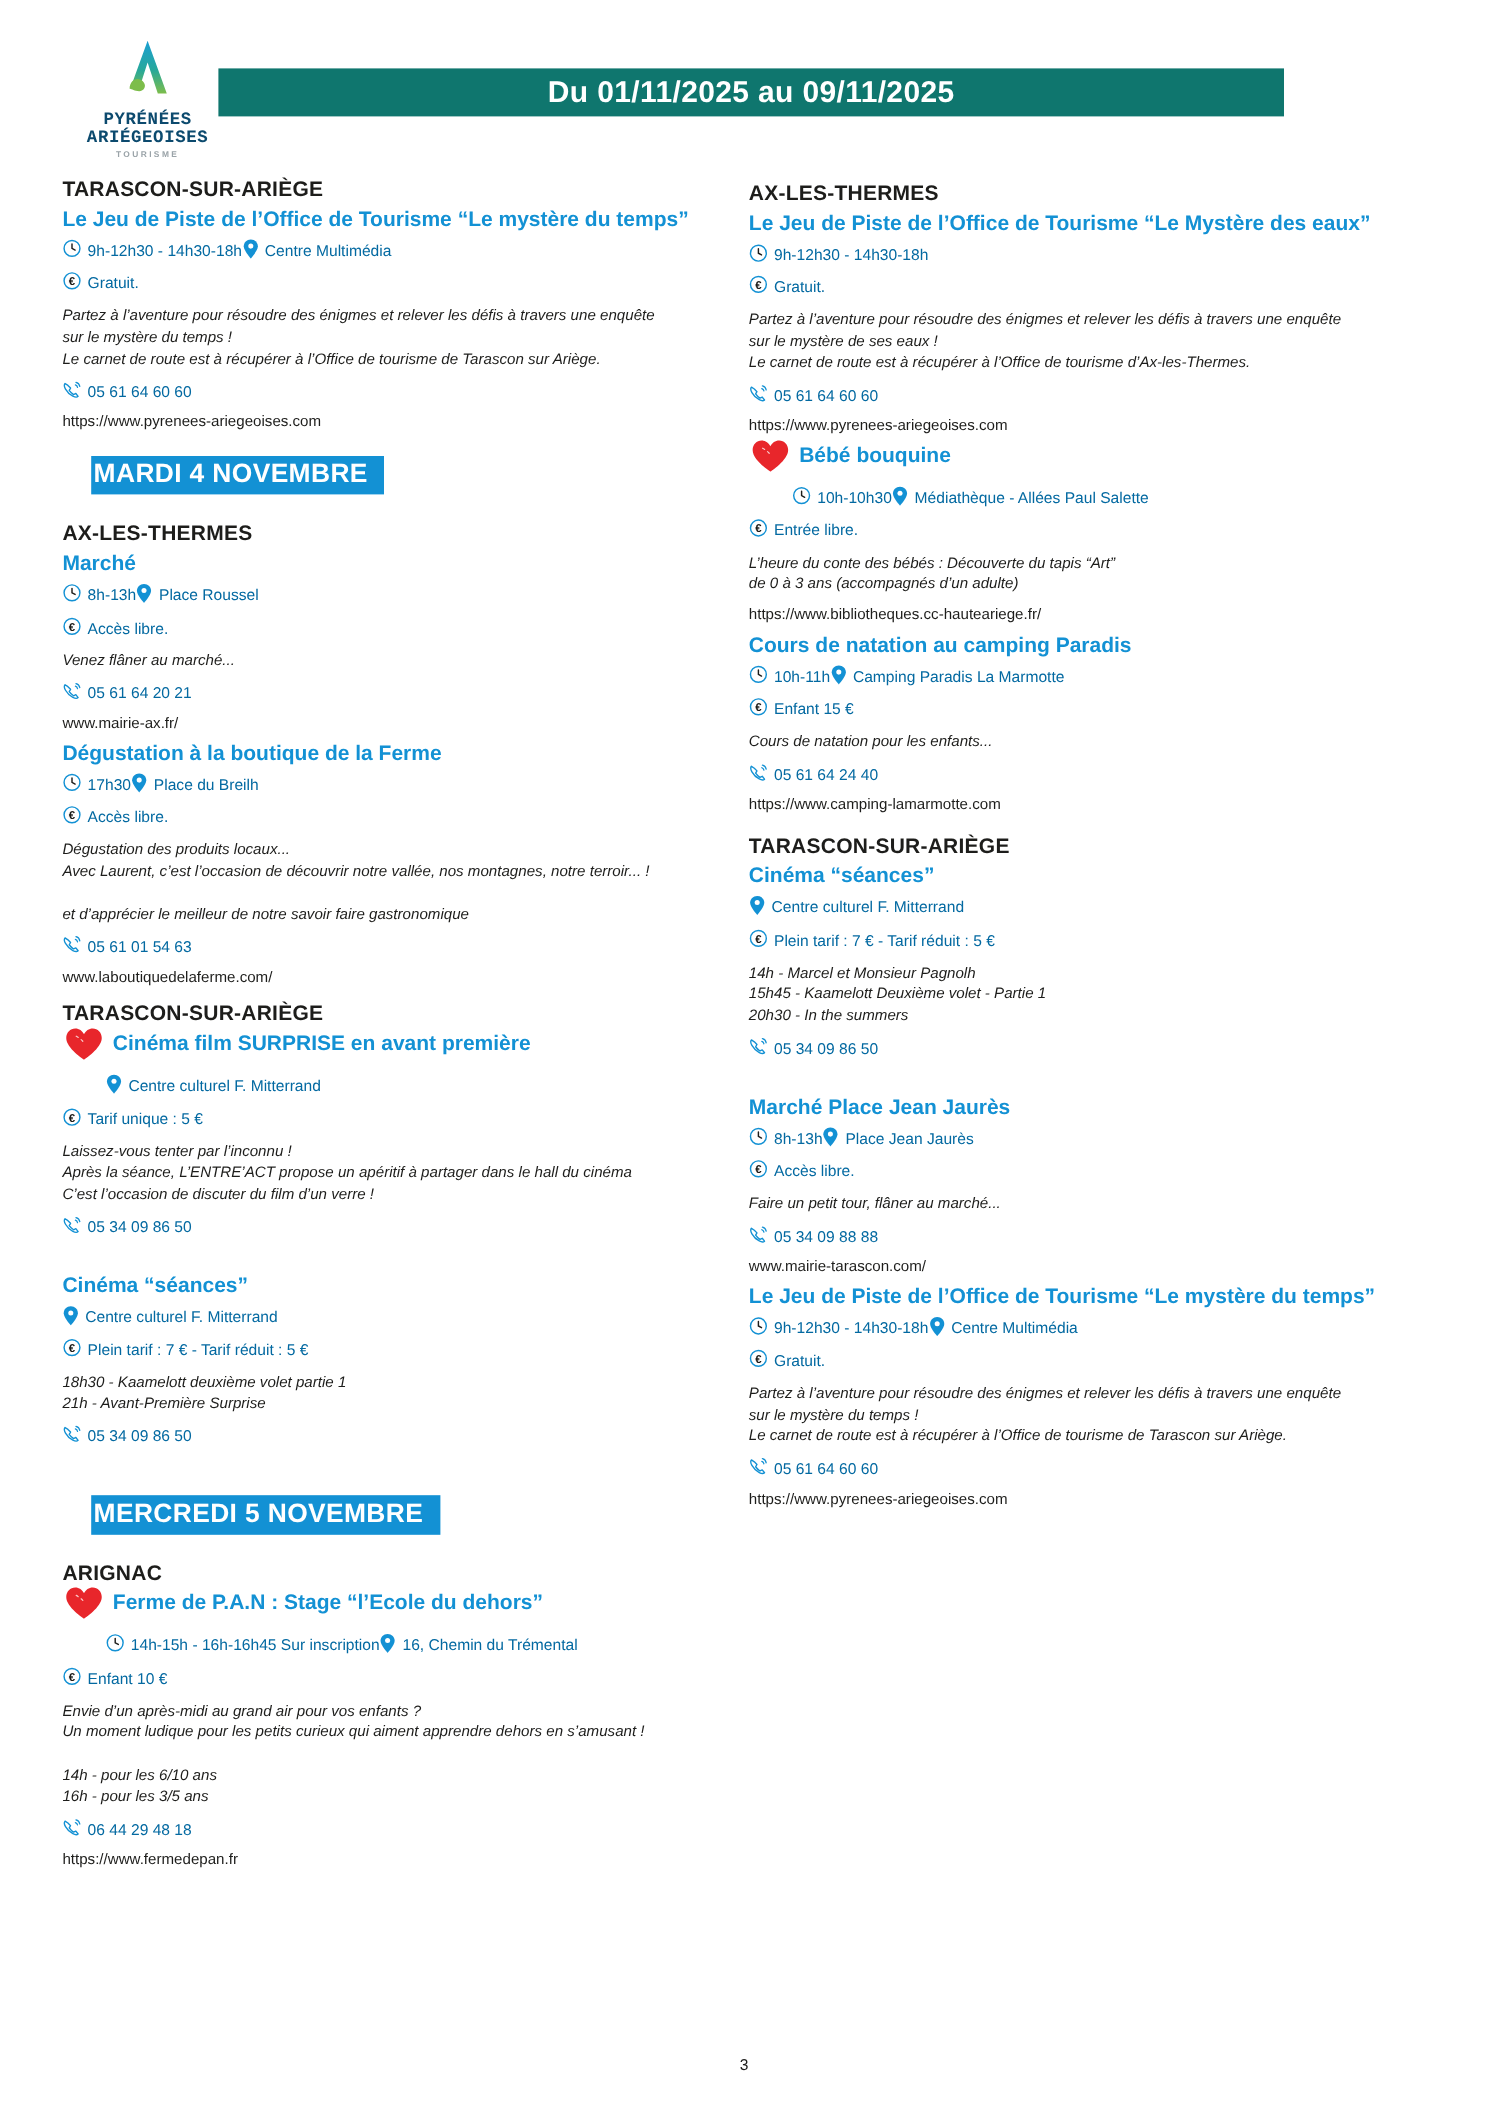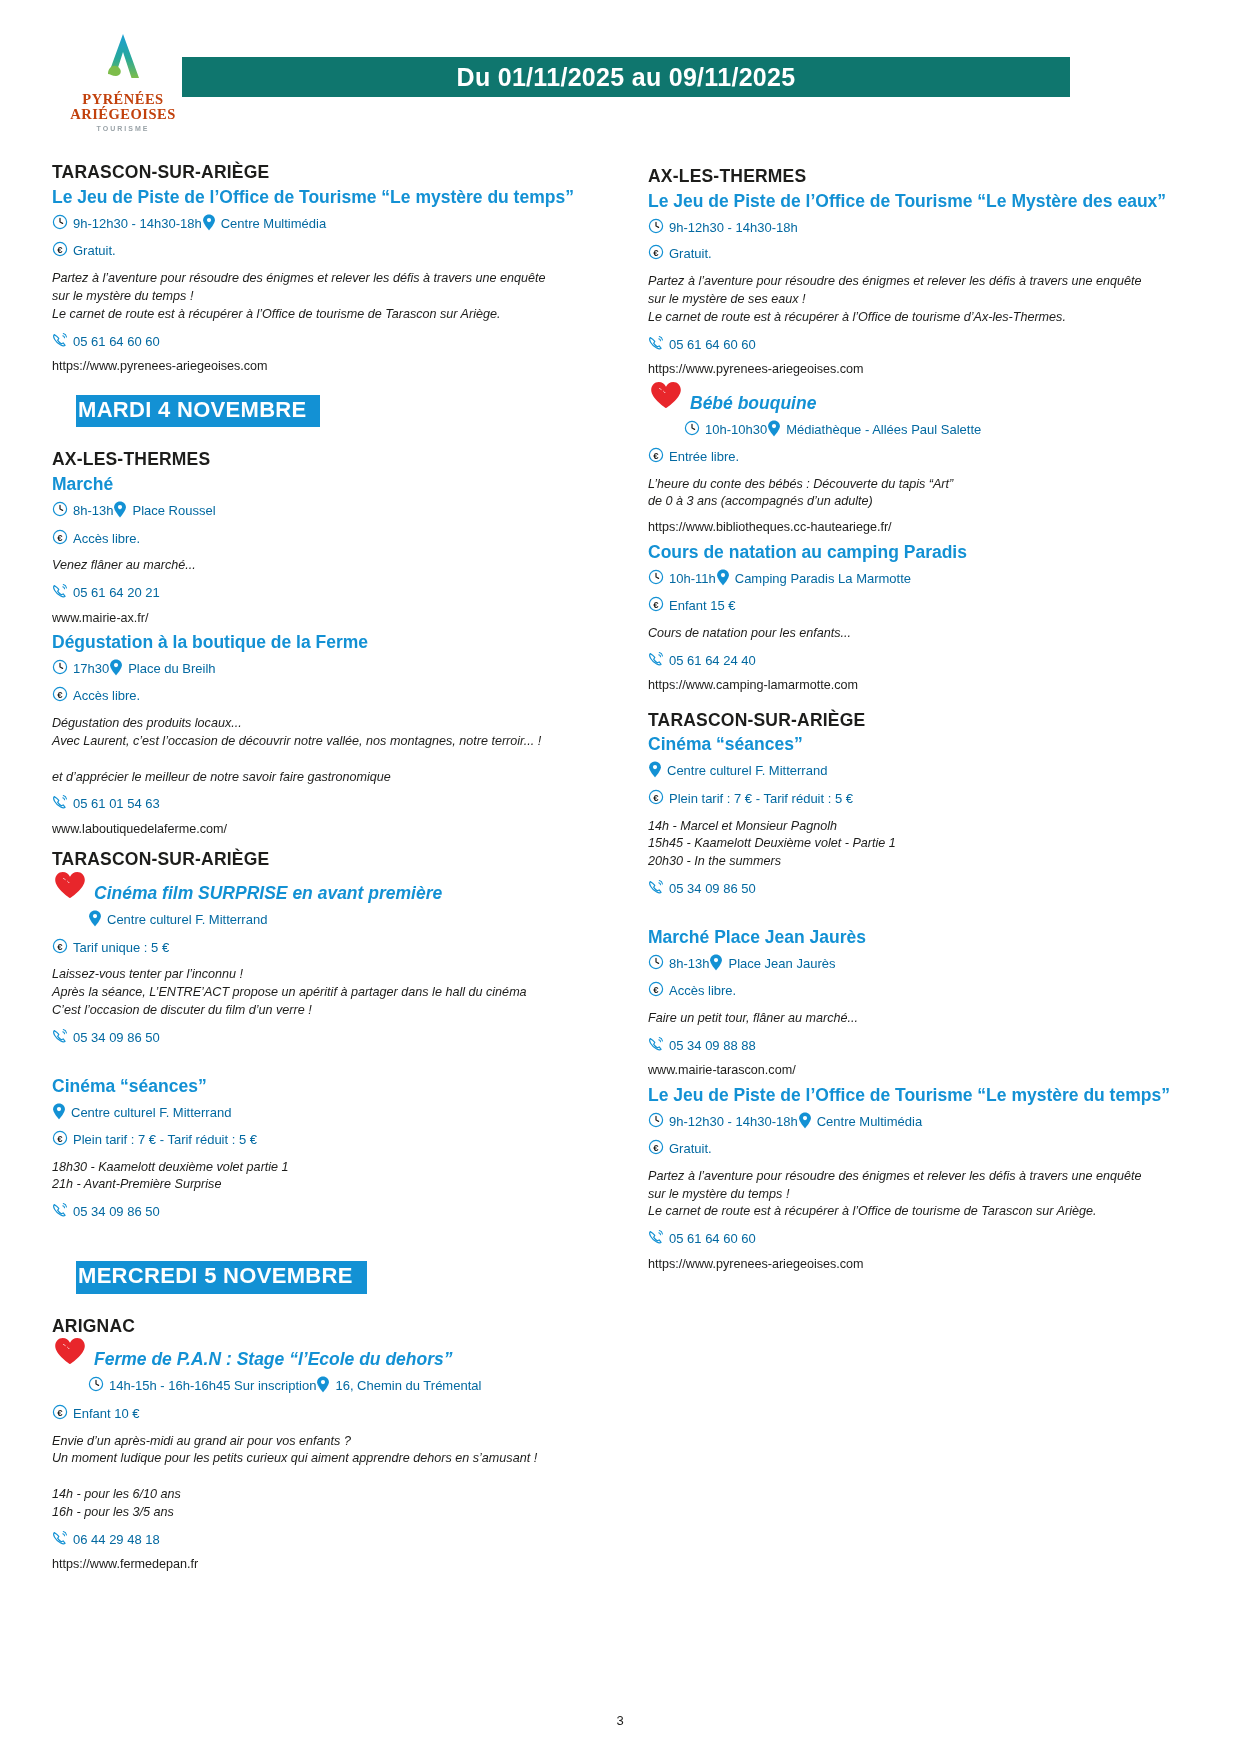--- a/index.html
+++ b/index.html
@@ -37,23 +37,23 @@
     left: 68px;
     top: 30px;
     width: 110px;
     text-align: center;
   }
   .logo-mark {
     display: block;
     margin: 0 auto 2px auto;
   }
   .logo-text1, .logo-text2 {
-    font-family: Liberation Serif, serif;
+    font-family: Liberation Mono, monospace;
     font-weight: bold;
-    color: #c2410c;
+    color: #0c4a6e;
     letter-spacing: 0.5px;
     line-height: 1.05;
   }
   .logo-text1 { font-size: 14.5px; }
   .logo-text2 { font-size: 14.5px; }
   .logo-text3 {
     font-size: 7px;
     color: #9aa3a8;
     letter-spacing: 2px;
     margin-top: 3px;
@@ -71,25 +71,24 @@
     align-items: center;
     justify-content: center;
     font-size: 25px;
     font-weight: 600;
     letter-spacing: 0.3px;
   }
 
   
   .columns {
     position: absolute;
-    top: 150px;
+    top: 135px;
     left: 0;
     width: 1240px;
     display: flex;
-    gap: 24px;
   }
   .col {
     box-sizing: border-box;
   }
   .col-left {
     width: 540px;
     margin-left: 52px;
     padding-right: 10px;
   }
   .col-right {
@@ -110,24 +109,23 @@
 
   .event-title {
     font-size: 17.5px;
     font-weight: bold;
     color: #1391d4;
     line-height: 1.2;
     margin: 3px 0 5px 0;
   }
   .event-title.with-heart {
     display: flex;
-    align-items: flex-end;
+    align-items: flex-start;
     gap: 8px;
     margin-left: 2px;
-    font-style: italic;
   }
   .heart-icon {
     flex: 0 0 auto;
     margin-top: -3px;
   }
 
   .line {
     display: flex;
     align-items: flex-start;
     font-size: 13px;

